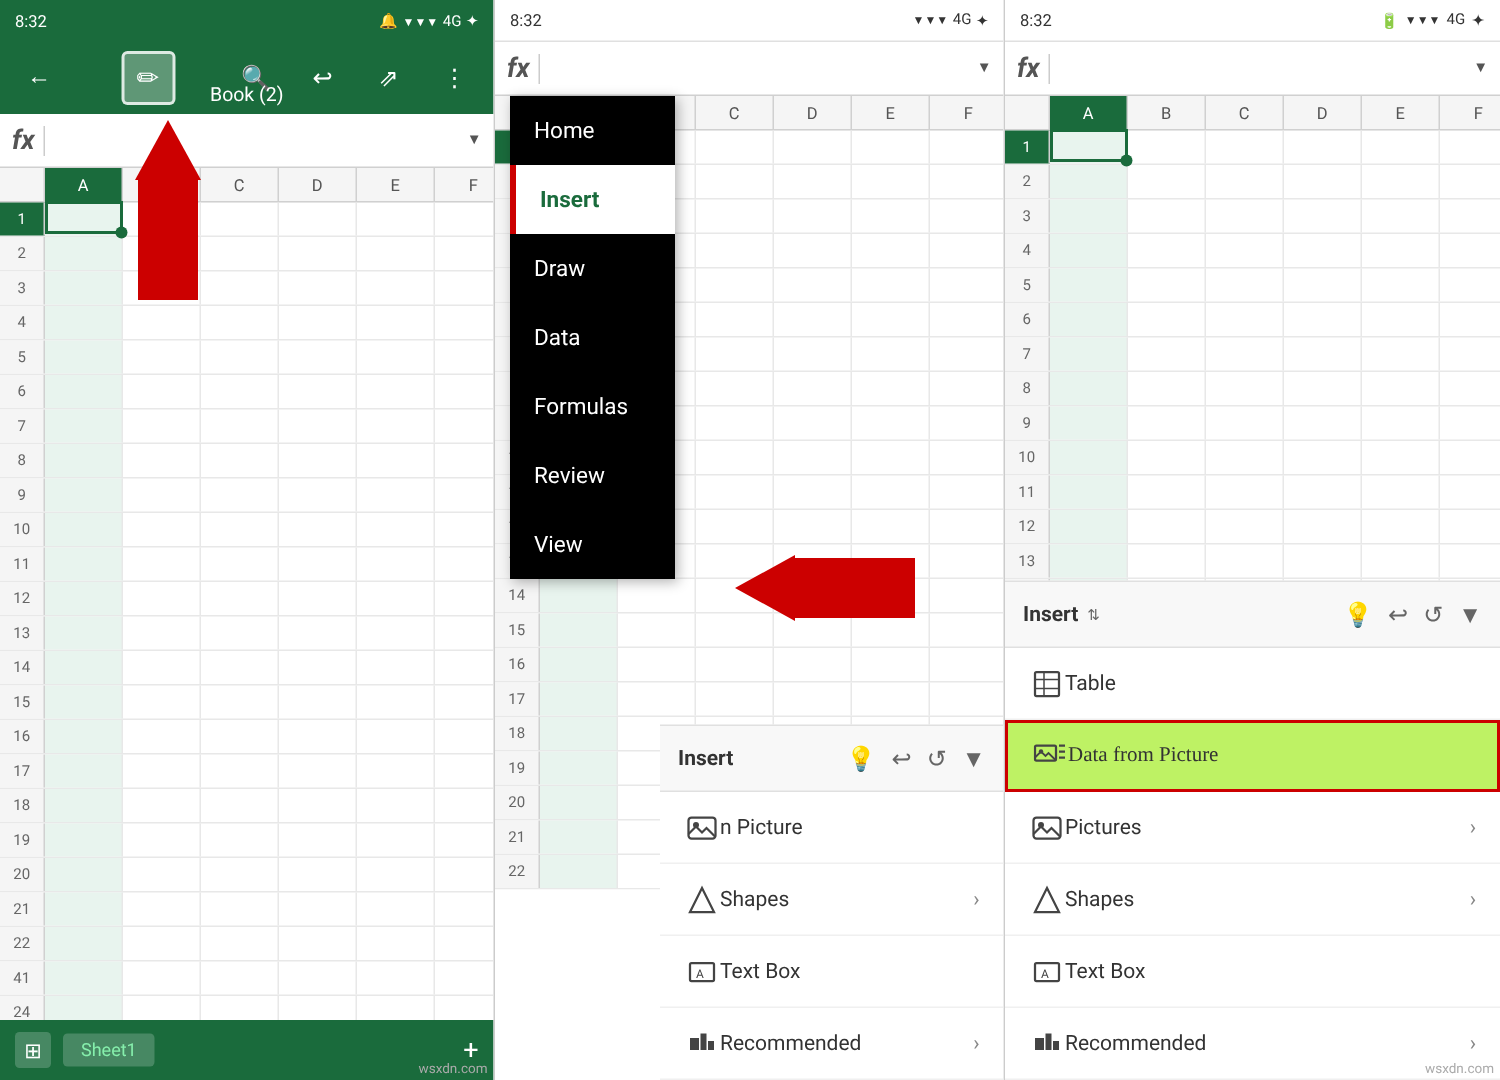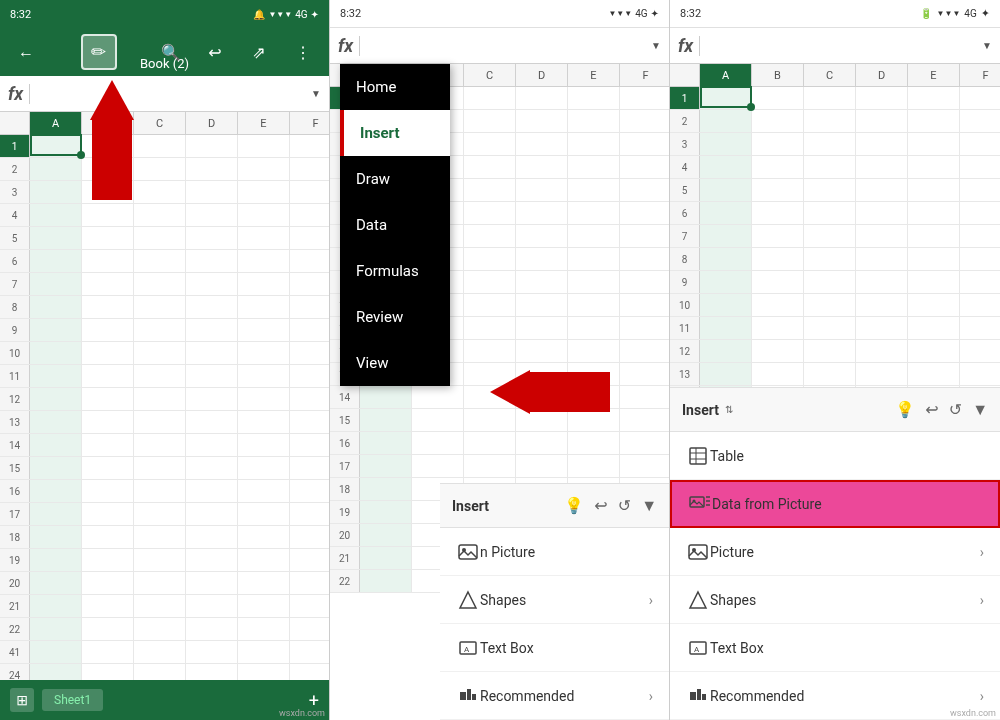--- a/index.html
+++ b/index.html
@@ -48,21 +48,21 @@
 
     
     .menu-dropdown { position: absolute; left: 0; top: 0; background: #000000; z-index: 10; width: 100px; box-shadow: 2px 2px 8px rgba(0,0,0,0.3); margin-left: 10px; }
     .menu-item { padding: 14px 16px; color: #fff; font-size: 15px; cursor: pointer; }
     .menu-item.active { background: #fff; color: #1a6b3c; font-weight: bold; border-left: 4px solid #c00; }
 
     
     .insert-panel { position: absolute; left: 0; right: 0; bottom: 40px; background: #fff; border-top: 1px solid #e0e0e0; }
     .insert-panel-toolbar { height: 44px; background: #f8f8f8; display: flex; align-items: center; justify-content: space-between; padding: 0 12px; border-bottom: 1px solid #e0e0e0; }
     .insert-item { height: 48px; display: flex; align-items: center; padding: 0 16px; border-bottom: 1px solid #f0f0f0; cursor: pointer; gap: 0; }
-    .insert-item.highlighted { border: 2px solid #c00; background: #ec4899; }
+    .insert-item.highlighted { border: 2px solid #c00; background: #bef264; font-family: Liberation Serif, serif; }
     .insert-item-icon { width: 24px; height: 24px; display: flex; align-items: center; justify-content: center; color: #444; font-size: 14px; }
     .insert-item-label { font-size: 14px; color: #333; flex: 1; }
     .insert-item-arrow { color: #888; font-size: 14px; }
 
     
     .mid-grid { position: relative; }
 
     
     .watermark { position: absolute; bottom: 2px; right: 4px; font-size: 9px; color: #aaa; z-index: 100; }
   </style>
@@ -949,21 +949,21 @@
     </div>
 
     <div class="insert-item">
       <div class="insert-item-icon">
         <svg width="20" height="20" viewBox="0 0 20 20">
             <rect x="1" y="3" width="18" height="14" rx="2" fill="none" stroke="#444" stroke-width="1.5"></rect>
             <circle cx="6" cy="8" r="2" fill="#444"></circle>
             <polyline points="1,14 6,9 10,13 13,10 19,16" fill="none" stroke="#444" stroke-width="1.5"></polyline>
           </svg>
       </div>
-      <span class="insert-item-label">Picture</span>
+      <span class="insert-item-label">Pictures</span>
       <span class="insert-item-arrow">›</span>
     </div>
 
     <div class="insert-item">
       <div class="insert-item-icon">
         <svg width="20" height="20" viewBox="0 0 20 20">
             <polygon points="10,2 18,18 2,18" fill="none" stroke="#444" stroke-width="1.5"></polygon>
           </svg>
       </div>
       <span class="insert-item-label">Shapes</span>

